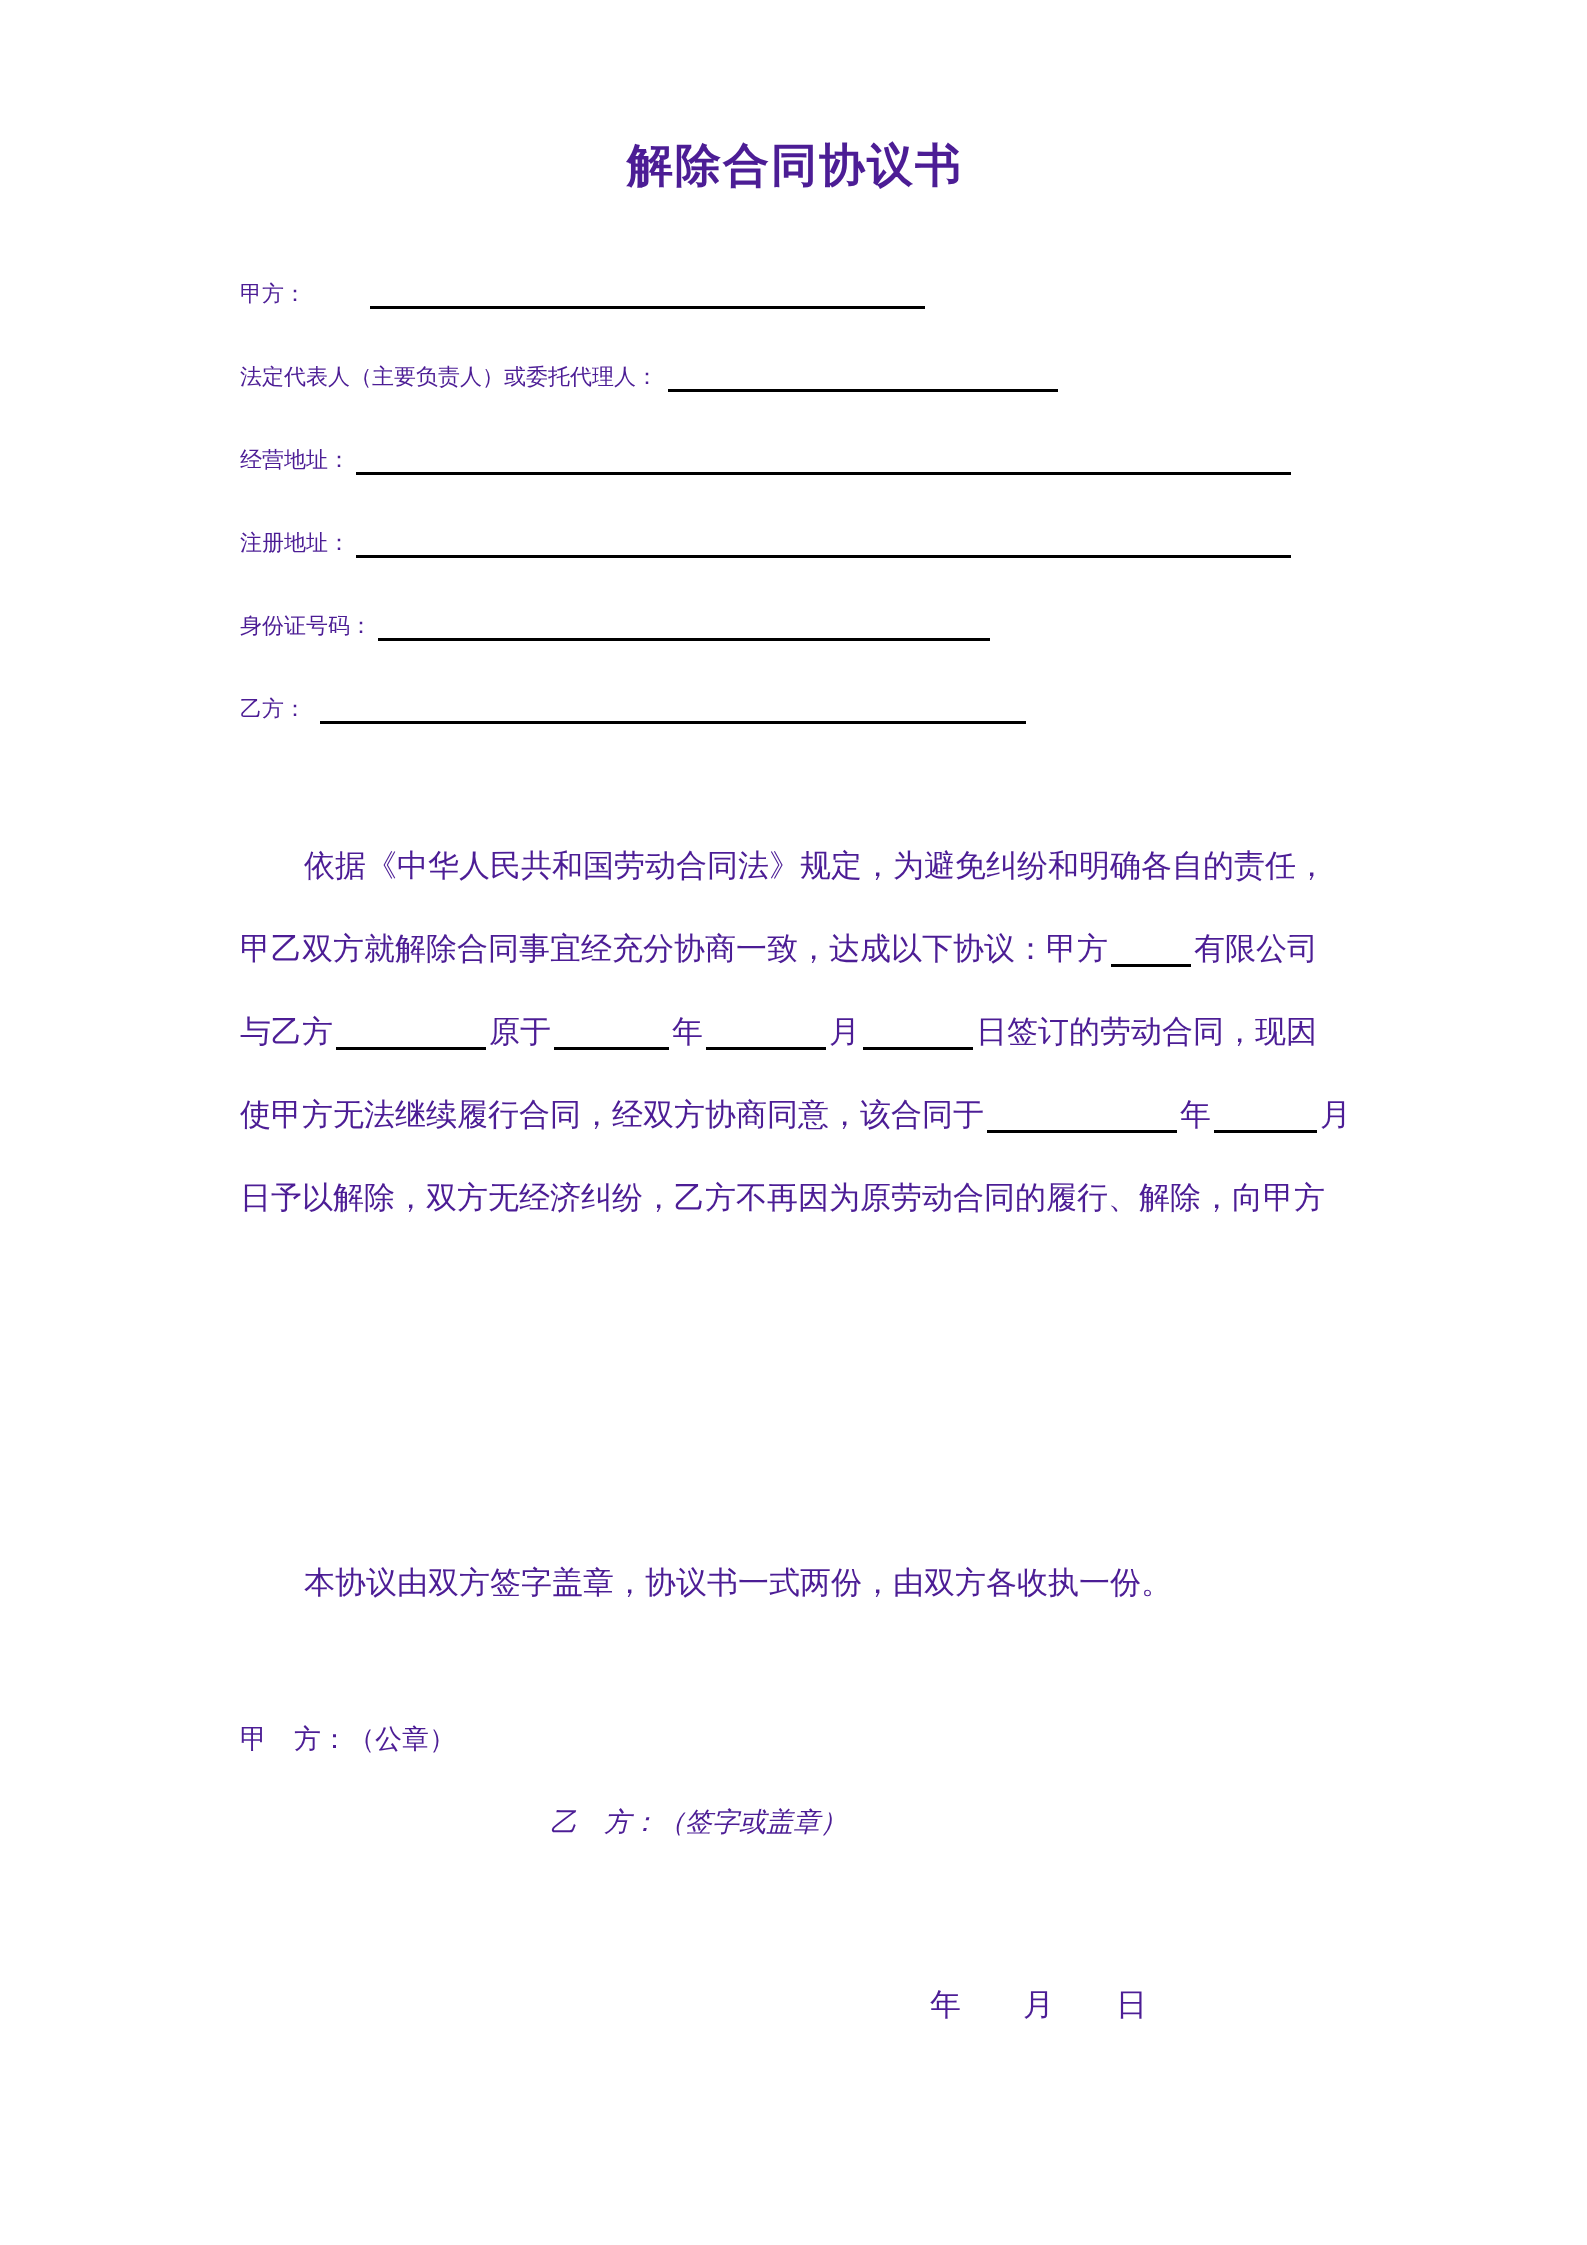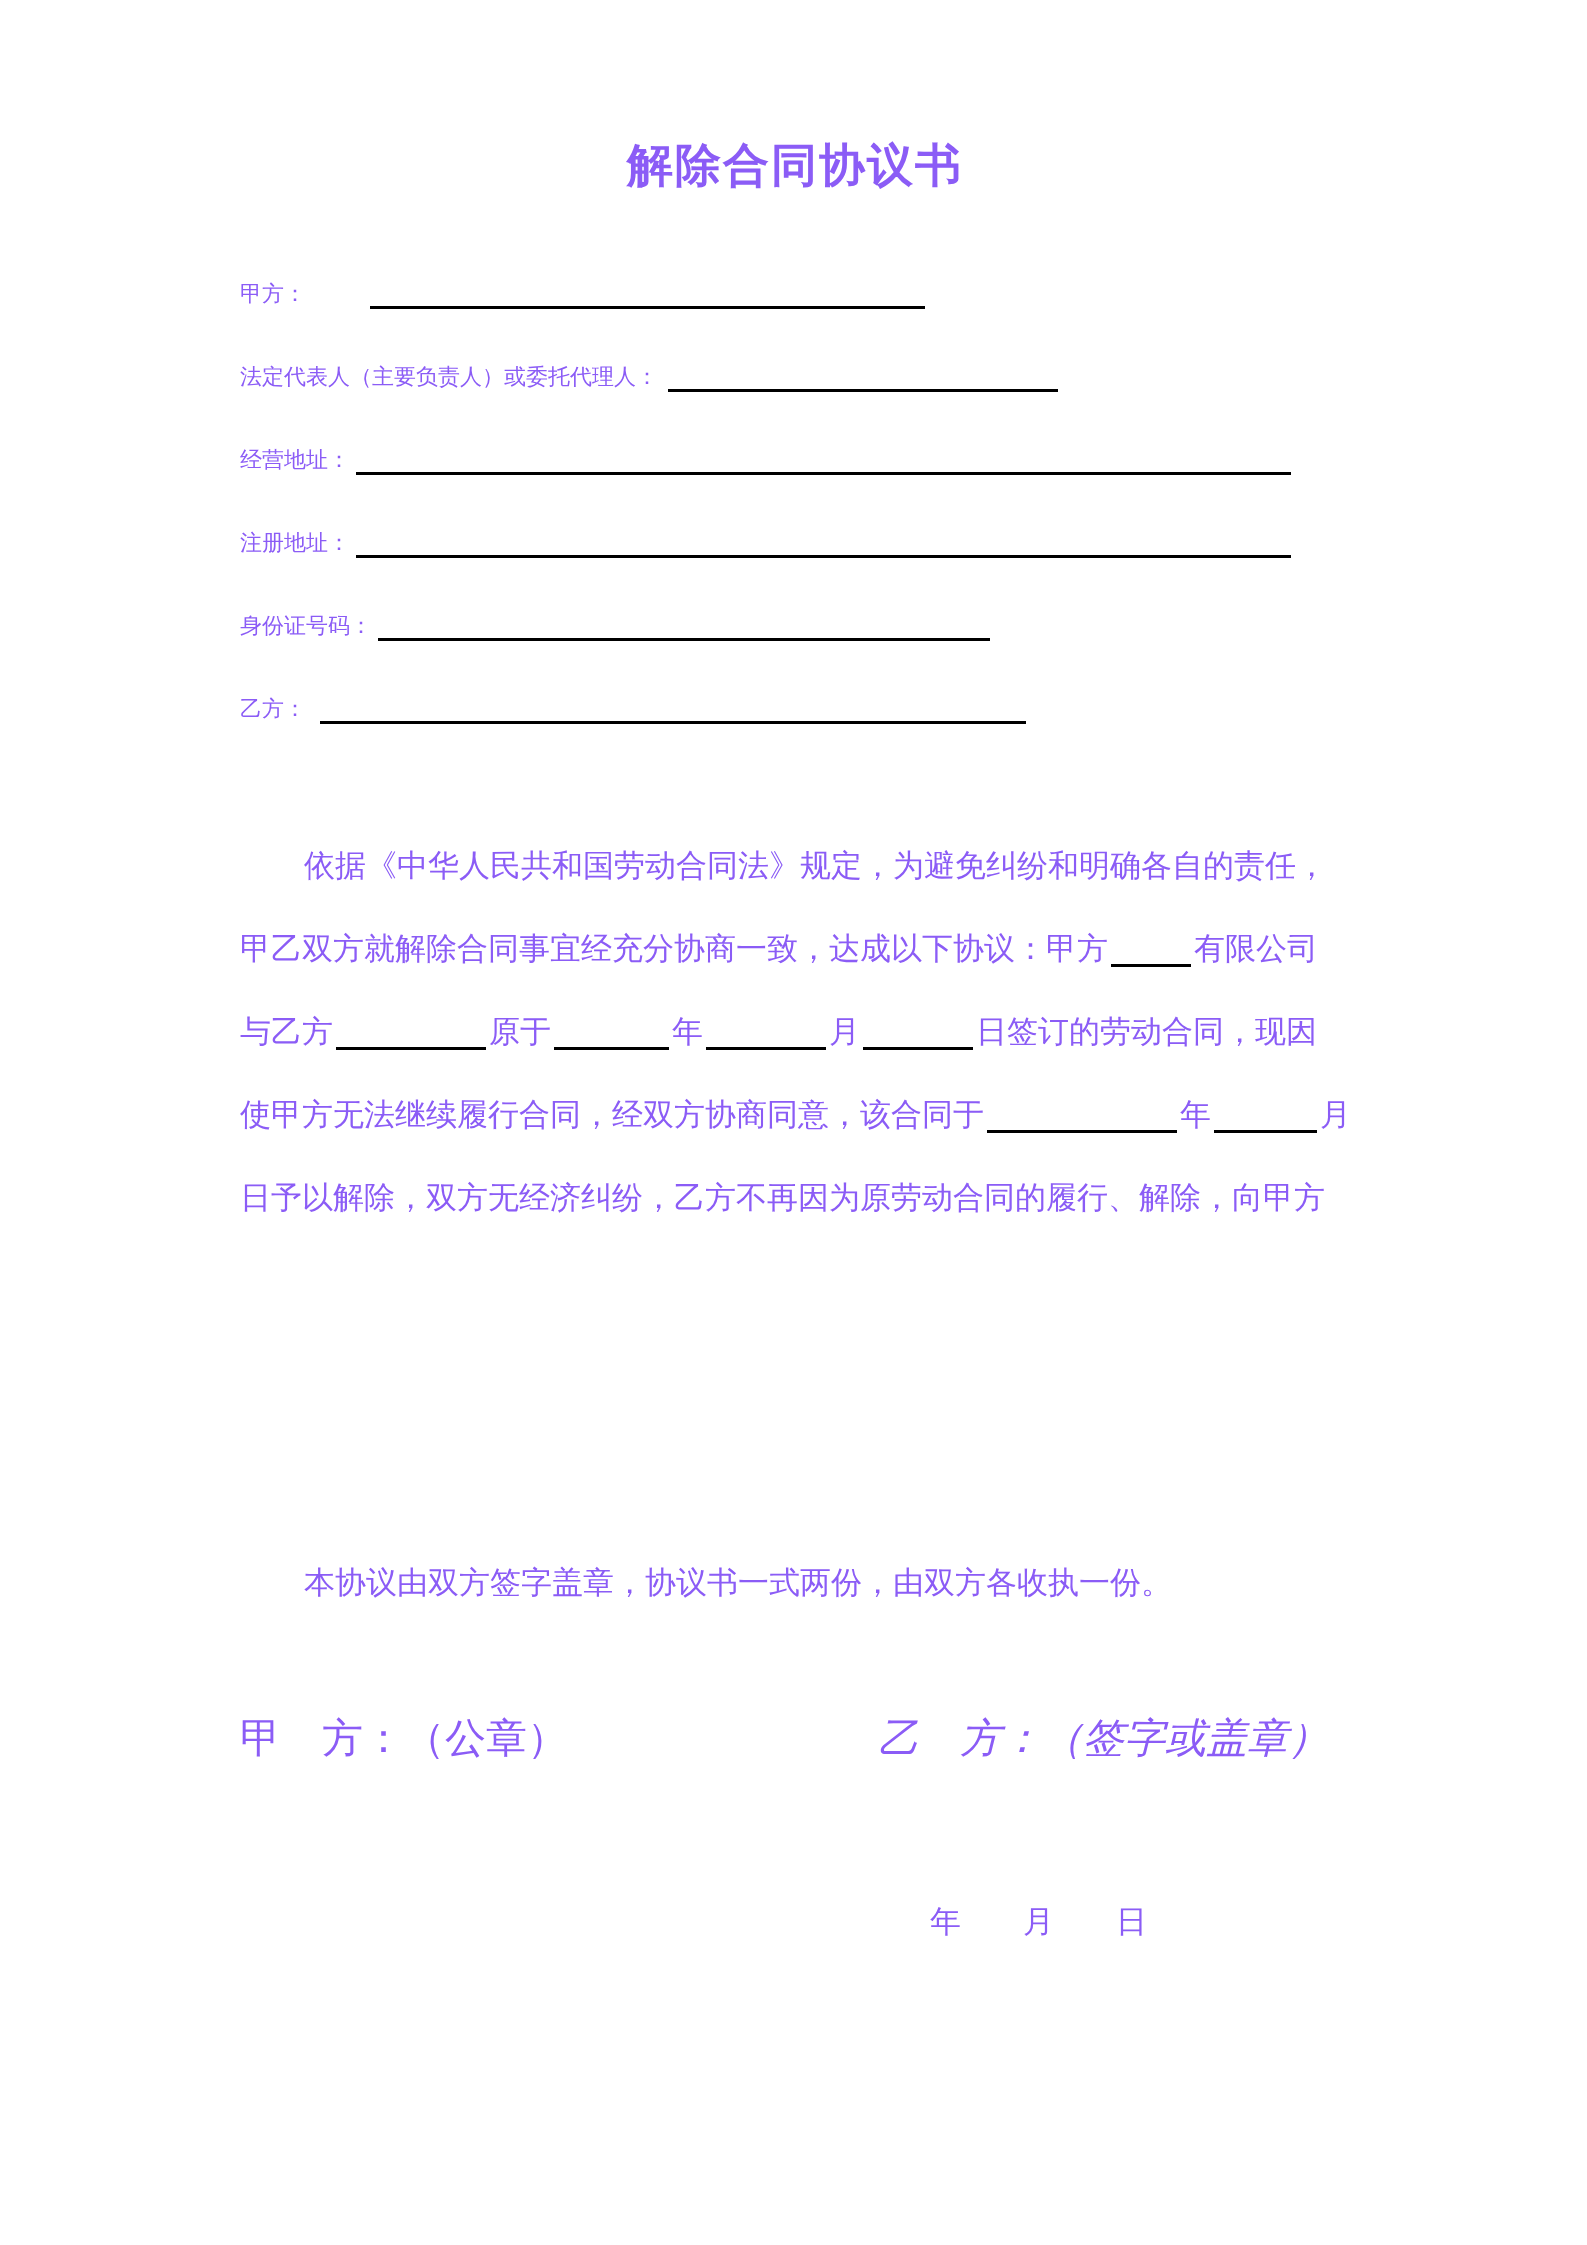--- a/index.html
+++ b/index.html
@@ -2,21 +2,21 @@
 <html><head>
 <meta charset="utf-8">
 <style>
   * { margin: 0; padding: 0; box-sizing: border-box; }
   html, body { background: #ffffff; }
   .page {
     position: relative;
     width: 1587px;
     height: 2245px;
     background: #ffffff;
-    color: #8b5cf6;
+    color: #4c1d95;
     font-family: "DejaVu Serif", "Liberation Serif", serif;
     overflow: hidden;
   }
   .content {
     position: absolute;
     left: 240px;
     top: 0;
     width: 1110px;
   }
   .doc-title {
@@ -56,24 +56,25 @@
   .pb-company    { width: 80px; }
   .pb-emp-name   { width: 150px; }
   .pb-sign-year  { width: 115px; }
   .pb-sign-month { width: 120px; }
   .pb-sign-day   { width: 110px; }
   .pb-end-year   { width: 190px; }
   .pb-end-month  { width: 103px; }
   .closing-line { margin-top: 302px; }
   .sig-row {
     margin-top: 73px;
-    font-size: 41px;
+    font-size: 27px;
     line-height: 83px;
     display: flex;
     white-space: nowrap;
+    flex-direction: column;
   }
   .sig-party-b { margin-left: 310px; font-style: italic; }
   .date-row {
     margin-top: 100px;
     font-size: 31px;
     line-height: 83px;
     display: flex;
     padding-left: 690px;
     gap: 62px;
   }

